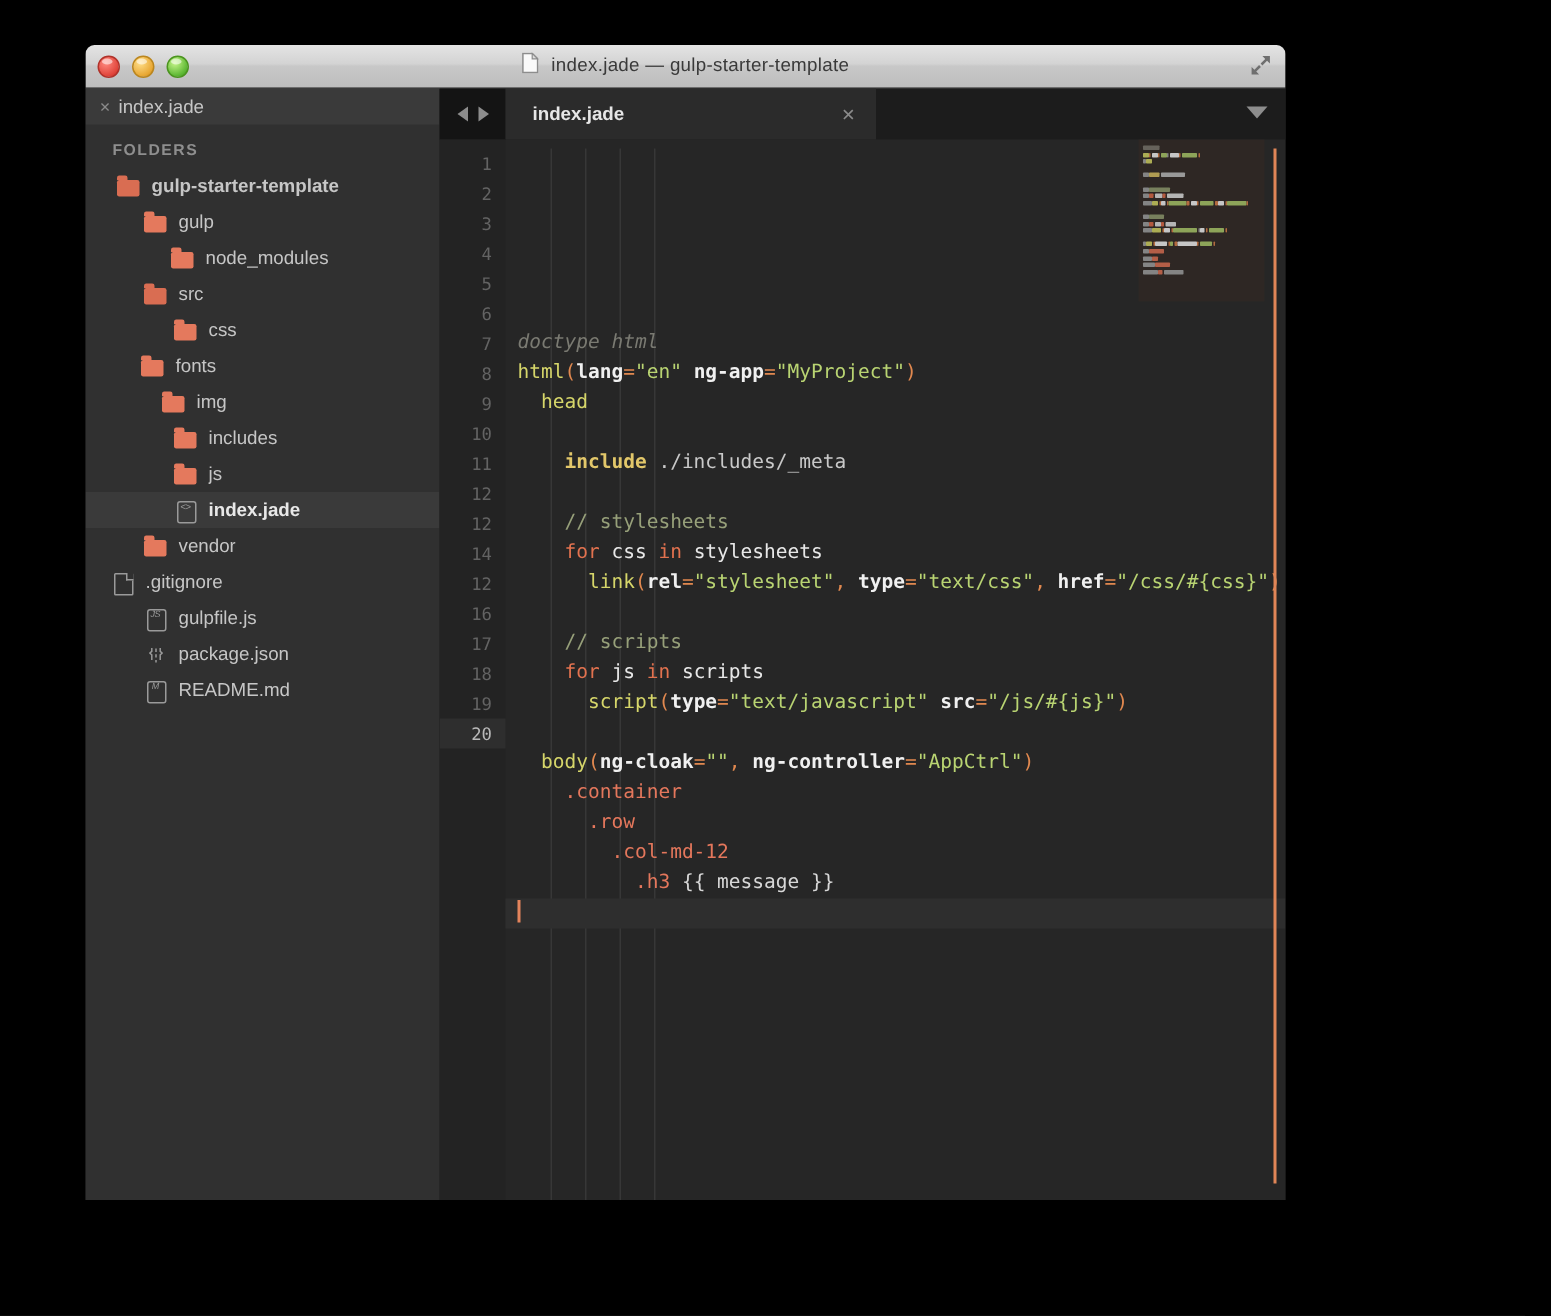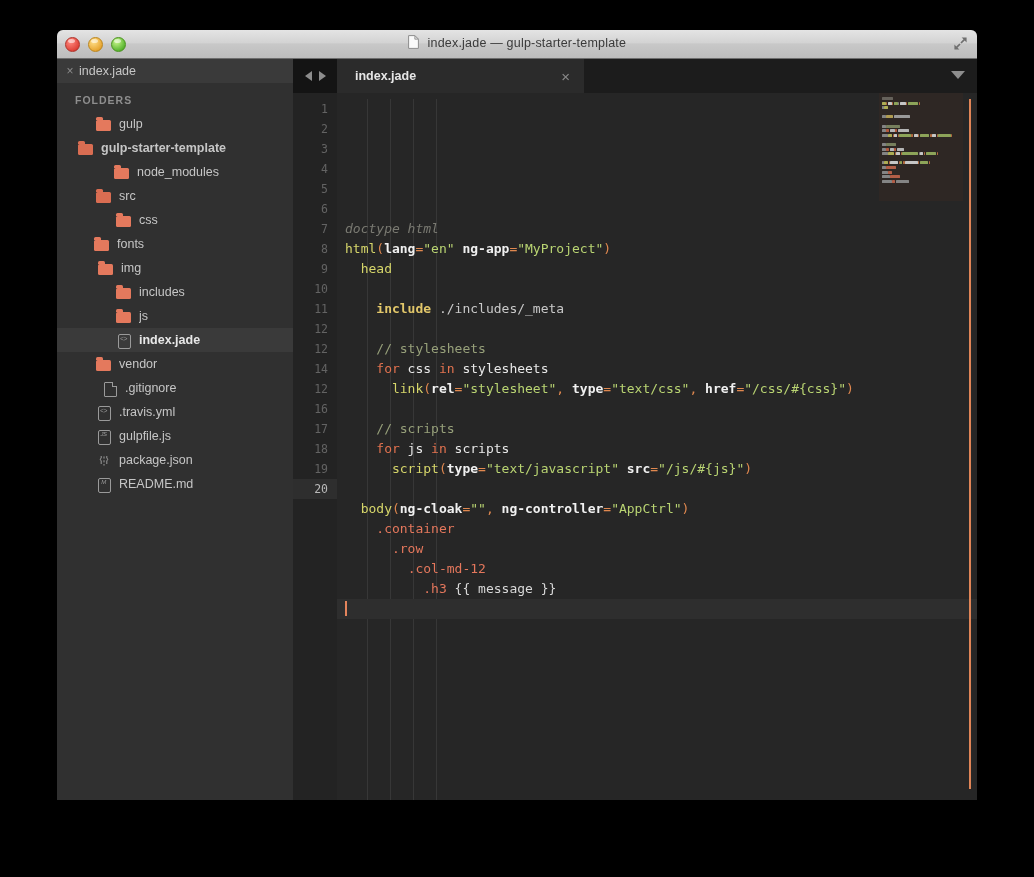--- a/index.html
+++ b/index.html
@@ -1,18 +1,18 @@
 <!DOCTYPE html>
 <html><head>
 <meta charset="utf-8">
 <style>
   html,body{margin:0;padding:0;background:#000;}
   body{width:1034px;height:877px;font-family:"Liberation Sans",sans-serif;overflow:hidden;}
 
-  .window{position:absolute;left:57px;top:30px;width:920px;height:770px;background:#2b2b2b;
+  .window{position:absolute;left:57px;top:30px;width:800px;height:770px;background:#2b2b2b;
           border-radius:6px 6px 0 0;overflow:hidden;box-shadow:0 6px 28px rgba(0,0,0,.7);}
 
   
   .titlebar{position:relative;height:28px;
     background:linear-gradient(to bottom,#e4e4e4 0%,#d3d3d3 45%,#c8c8c8 50%,#bdbdbd 100%);
     border-bottom:1px solid #6d6d6d;}
   .lights{position:absolute;left:8px;top:7px;display:flex;gap:8px;}
   .light{width:13px;height:13px;border-radius:50%;position:relative;}
   .light::after{content:"";position:absolute;left:2px;top:1px;width:7px;height:4px;border-radius:50%;
     background:rgba(255,255,255,.55);}
@@ -132,57 +132,57 @@
 
     <div class="sidebar">
 
       <div class="row sel">
         <span class="xmark">×</span>
         <span class="lbl">index.jade</span>
       </div>
 
       <div class="sec-head">FOLDERS</div>
 
+      <div class="row" style="padding-left:20px">
+        <span class="ic">
+            <i class="folder open"></i>
+          </span>
+        <span class="lbl" style="font-weight:bold">gulp-starter-template</span>
+      </div>
       <div class="row" style="padding-left:38px">
         <span class="ic">
             <i class="folder"></i>
           </span>
         <span class="lbl">gulp</span>
       </div>
-      <div class="row" style="padding-left:20px">
+      <div class="row" style="padding-left:56px">
+        <span class="ic">
+            <i class="folder"></i>
+          </span>
+        <span class="lbl">node_modules</span>
+      </div>
+      <div class="row" style="padding-left:38px">
         <span class="ic">
             <i class="folder open"></i>
           </span>
-        <span class="lbl" style="font-weight:bold">gulp-starter-template</span>
-      </div>
-      <div class="row" style="padding-left:56px">
-        <span class="ic">
-            <i class="folder"></i>
-          </span>
-        <span class="lbl">node_modules</span>
-      </div>
-      <div class="row" style="padding-left:38px">
-        <span class="ic">
-            <i class="folder open"></i>
-          </span>
         <span class="lbl">src</span>
       </div>
       <div class="row" style="padding-left:58px">
         <span class="ic">
             <i class="folder"></i>
           </span>
         <span class="lbl">css</span>
       </div>
       <div class="row" style="padding-left:36px">
         <span class="ic">
             <i class="folder"></i>
           </span>
         <span class="lbl">fonts</span>
       </div>
-      <div class="row" style="padding-left:40px">
+      <div class="row" style="padding-left:50px">
         <span class="ic">
             <i class="folder"></i>
           </span>
         <span class="lbl">img</span>
       </div>
       <div class="row" style="padding-left:58px">
         <span class="ic">
             <i class="folder"></i>
           </span>
         <span class="lbl">includes</span>
@@ -199,32 +199,25 @@
             <i class="pglyph">&lt;&gt;</i>
         </span>
         <span class="lbl" style="font-weight:bold;color:#e8e8e8">index.jade</span>
       </div>
       <div class="row" style="padding-left:38px">
         <span class="ic">
             <i class="folder"></i>
           </span>
         <span class="lbl">vendor</span>
       </div>
-      <div class="row" style="padding-left:44px">
+      <div class="row" style="padding-left:16px">
         <span class="ic">
             <i class="page"></i>
           </span>
         <span class="lbl">.gitignore</span>
-      </div>
-      <div class="row" style="padding-left:38px">
-        <span class="ic">
-          <i class="page sq"></i>
-            <i class="pglyph">&lt;&gt;</i>
-        </span>
-        <span class="lbl">.travis.yml</span>
       </div>
       <div class="row" style="padding-left:38px">
         <span class="ic">
           <i class="page sq"></i>
             <i class="pglyph" style="font-size:6px">JS</i>
         </span>
         <span class="lbl">gulpfile.js</span>
       </div>
       <div class="row" style="padding-left:38px">
         <span class="ic">

